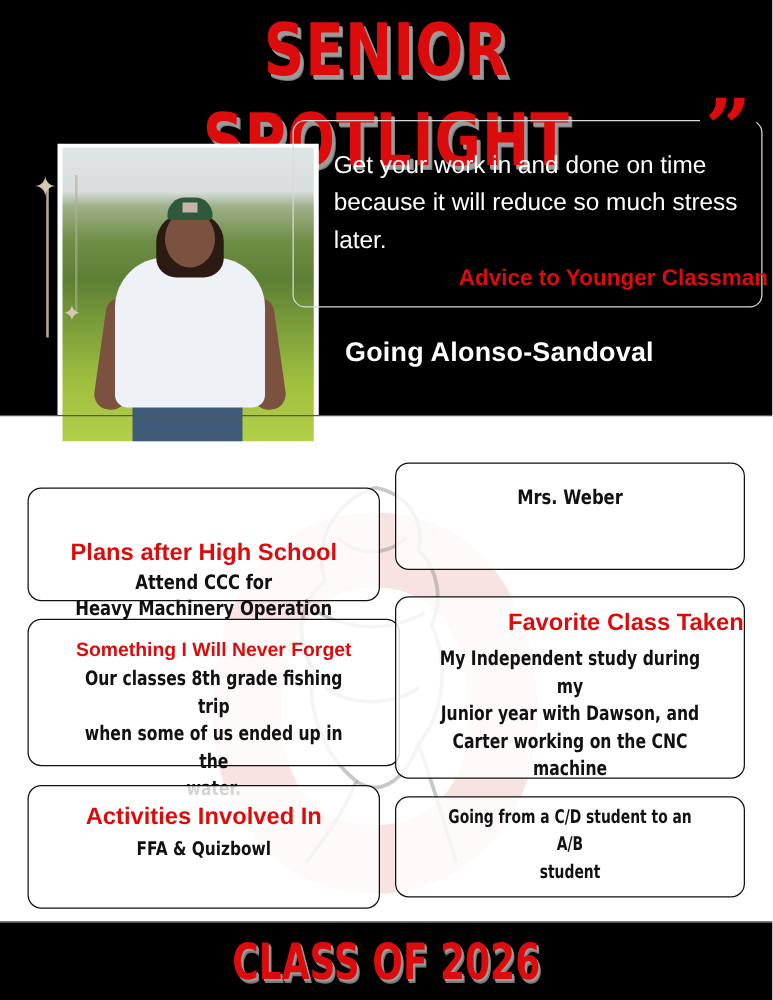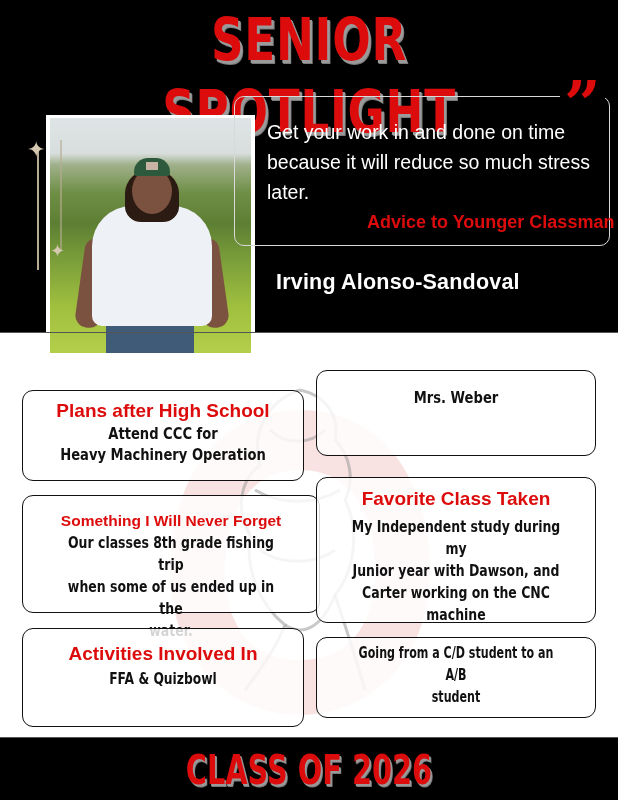--- a/index.html
+++ b/index.html
@@ -140,39 +140,39 @@
 </div>
 
 <div class="sparkle-line" style="left:60px; top:140px; height:110px; opacity:0.6;"></div>
 <div class="sparkle" style="left:50px; top:240px; font-size:18px;">✦</div>
 
 <div class="quote-box"></div>
 <div class="quote-mark">”</div>
 <div class="quote-text">Get your work in and done on time because it will reduce so much stress later.</div>
 <div class="quote-attr">Advice to Younger Classman</div>
 
-<div class="student-name">Irving Alonso-Sandoval</div>
+<div class="student-name">Going Alonso-Sandoval</div>
 
 <div class="band-line" style="top:332px;"></div>
 
 <svg class="bg-logo" viewBox="0 0 300 360">
   <path d="M150 40 C60 40 20 120 20 200 C20 290 80 345 150 345 C220 345 280 290 280 200 C280 120 240 40 150 40 Z M150 100 C205 100 225 150 225 200 C225 260 195 290 150 290 C105 290 75 260 75 200 C75 150 95 100 150 100 Z" fill="#e06060" fill-opacity="0.18" fill-rule="evenodd"></path>
   <g fill="none" stroke="#9a9a9a" stroke-opacity="0.55" stroke-width="3">
     <path d="M150 20 C120 30 100 60 110 95 C90 110 85 140 100 165 C95 200 110 235 135 255 C125 280 110 300 95 320"></path>
     <path d="M150 20 C175 25 190 45 185 70 C200 85 205 110 195 130 C210 160 205 200 185 225 C195 255 205 285 215 320"></path>
     <path d="M120 60 C135 75 160 75 175 60"></path>
     <path d="M105 120 C130 135 165 135 190 120"></path>
     <path d="M110 180 C130 195 165 195 185 180"></path>
     <path d="M135 255 C150 265 170 262 185 225"></path>
     <path d="M70 150 C85 140 95 150 100 165"></path>
   </g>
 </svg>
 
 <div class="card" style="left:22px; top:390px; width:282px; height:91px; padding-top:8px;">
-  <span class="card-title" style="font-size:19px; line-height:24px;">Plans after High School</span>
+  <span class="card-title" style="font-size:19px; line-height:24px;margin-top:32px;">Plans after High School</span>
   <span class="card-body" style="font-size:16px; line-height:21px;">Attend CCC for</span>
   <span class="card-body" style="font-size:16px; line-height:21px;">Heavy Machinery Operation</span>
 </div>
 
 <div class="card" style="left:22px; top:495px; width:298px; height:118px; padding-top:14px;">
   <span class="card-title" style="font-size:15.5px; line-height:22px;">Something I Will Never Forget</span>
   <span class="card-body" style="font-size:16px; line-height:22px; transform:scaleX(0.78);">Our classes 8th grade fishing trip</span>
   <span class="card-body" style="font-size:16px; line-height:22px; transform:scaleX(0.78);">when some of us ended up in the</span>
   <span class="card-body" style="font-size:16px; line-height:22px; transform:scaleX(0.78);">water.</span>
 </div>
@@ -180,21 +180,21 @@
 <div class="card" style="left:22px; top:628px; width:282px; height:99px; padding-top:12px;">
   <span class="card-title" style="font-size:19px; line-height:26px;">Activities Involved In</span>
   <span class="card-body" style="font-size:15px; line-height:24px;">FFA &amp; Quizbowl</span>
 </div>
 
 <div class="card" style="left:316px; top:370px; width:280px; height:86px; padding-top:12px;">
   <span class="card-body" style="font-size:16px; line-height:30px;">Mrs. Weber</span>
 </div>
 
 <div class="card" style="left:316px; top:477px; width:280px; height:146px; padding-top:8px;">
-  <span class="card-title" style="font-size:19px; line-height:26px; margin-bottom:4px;">Favorite Class Taken</span>
+  <span class="card-title" style="font-size:19px; line-height:26px; margin-bottom:4px;text-align:right;">Favorite Class Taken</span>
   <span class="card-body" style="font-size:16px; line-height:22px; transform:scaleX(0.78);">My Independent study during my</span>
   <span class="card-body" style="font-size:16px; line-height:22px; transform:scaleX(0.78);">Junior year with Dawson, and</span>
   <span class="card-body" style="font-size:16px; line-height:22px; transform:scaleX(0.78);">Carter working on the CNC</span>
   <span class="card-body" style="font-size:16px; line-height:22px; transform:scaleX(0.78);">machine</span>
 </div>
 
 <div class="card" style="left:316px; top:637px; width:280px; height:81px; padding-top:4px;">
   <span class="card-body" style="font-size:15px; line-height:22px; transform:scaleX(0.74);">Going from a C/D student to an A/B</span>
   <span class="card-body" style="font-size:15px; line-height:22px; transform:scaleX(0.74);">student</span>
 </div>

